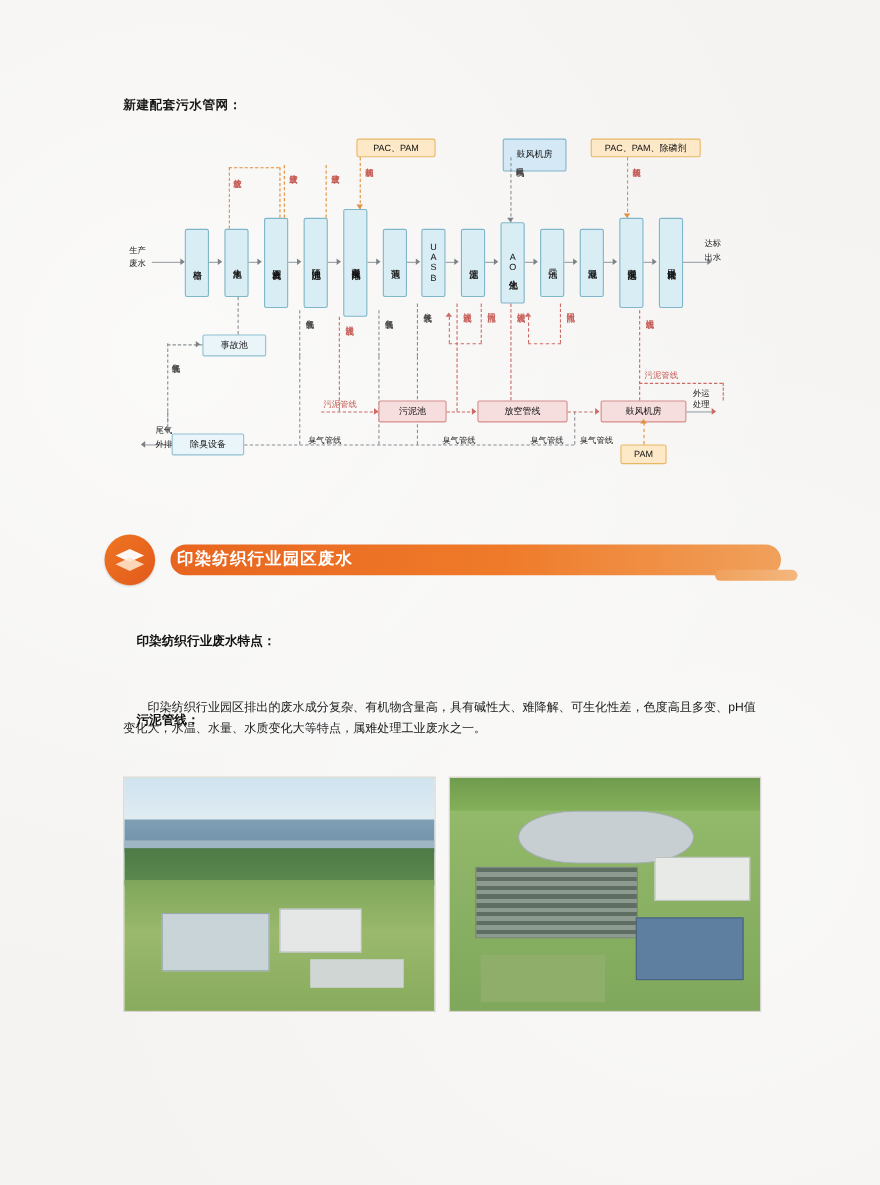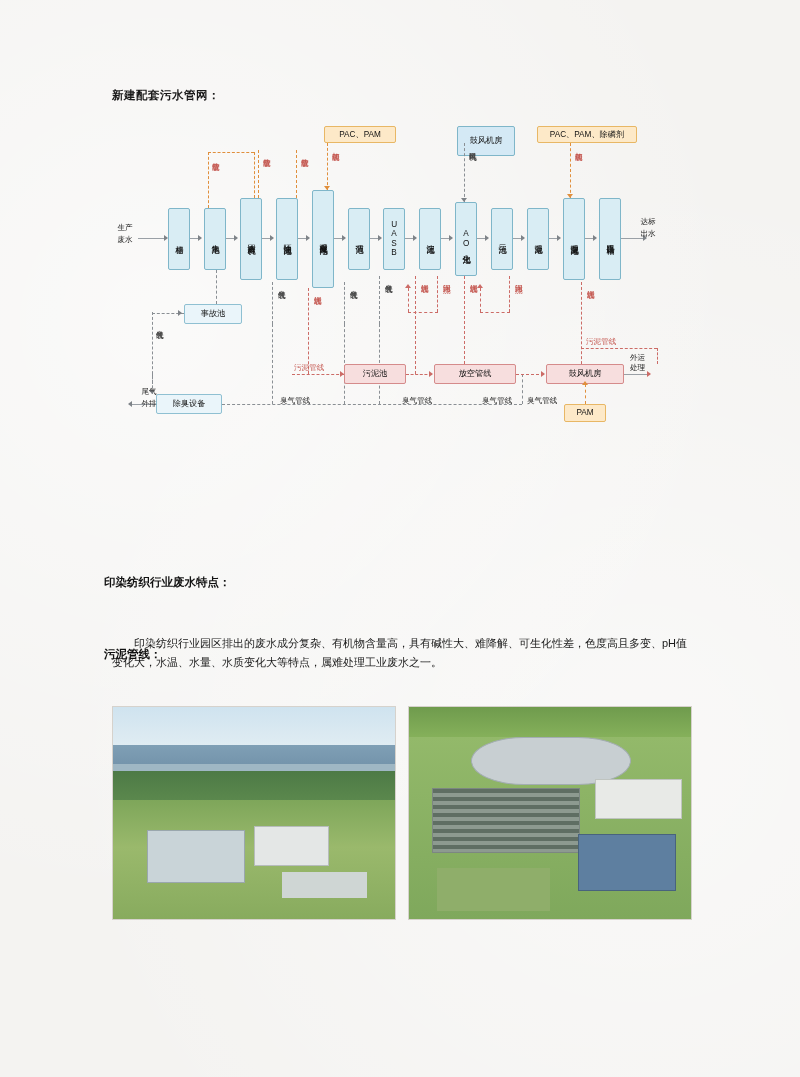--- a/index.html
+++ b/index.html
@@ -237,21 +237,21 @@
     position: absolute;
     left: 112px;
     width: 578px;
     font-size: 11px;
     color: #1a1a1a;
     line-height: 1.75;
   }
   .bold { font-weight: bold; }
   .h-sub {
     position: absolute;
-    left: 104px;
+    left: 124px;
     font-size: 11.5px;
     font-weight: bold;
     color: #111;
   }
   .p-indent { text-indent: 22px; }
 
   
   .photo {
     position: absolute;
     overflow: hidden;
@@ -426,20 +426,31 @@
       <div class="label red" style="left:474px; top:226px;">污泥管线</div>
 
       <div class="ln h" style="left:512px; top:262px; width:26px;"></div>
       <div class="arrow-r red" style="left:535px; top:259px; border-left-color:#cc6b66;"></div>
       <div class="label" style="left:518px; top:242px;">外运</div>
       <div class="label" style="left:518px; top:252px;">处理</div>
 
       <div class="label" style="left:415px; top:285px;">臭气管线</div>
     </div>
 
+    <div class="banner">
+      <div class="banner-bar"></div>
+      <div class="banner-tail"></div>
+      <div class="banner-circle">
+        <svg width="30" height="24" viewBox="0 0 30 24">
+          <path d="M15 2 L28 8 L15 14 L2 8 Z" fill="#ffffff" opacity="0.95"></path>
+          <path d="M15 10 L28 16 L15 22 L2 16 Z" fill="#ffe2c9" opacity="0.9"></path>
+        </svg>
+      </div>
+      <div class="banner-text">印染纺织行业园区废水</div>
+    </div>
 
     <div class="h-sub" style="top:575px;">印染纺织行业废水特点：</div>
     <div class="body-text p-indent" style="top:594px;margin-top:40px;">印染纺织行业园区排出的废水成分复杂、有机物含量高，具有碱性大、难降解、可生化性差，色度高且多变、pH值变化大，水温、水量、水质变化大等特点，属难处理工业废水之一。</div>
 
     <div class="h-sub" style="top:647px;">污泥管线：</div>
 
     <div class="photo" style="left:112px; top:706px; width:282px; height:212px;">
       <div style="position:absolute;left:0;top:0;width:100%;height:26%;background:linear-gradient(180deg,#cfe3ef,#e7f0f4);"></div>
       <div style="position:absolute;left:0;top:18%;width:100%;height:14%;background:linear-gradient(180deg,#7f9fb5,#6f8fa6);"></div>
       <div style="position:absolute;left:0;top:30%;width:100%;height:16%;background:linear-gradient(180deg,#4d7a46,#5d8a4e);"></div>

